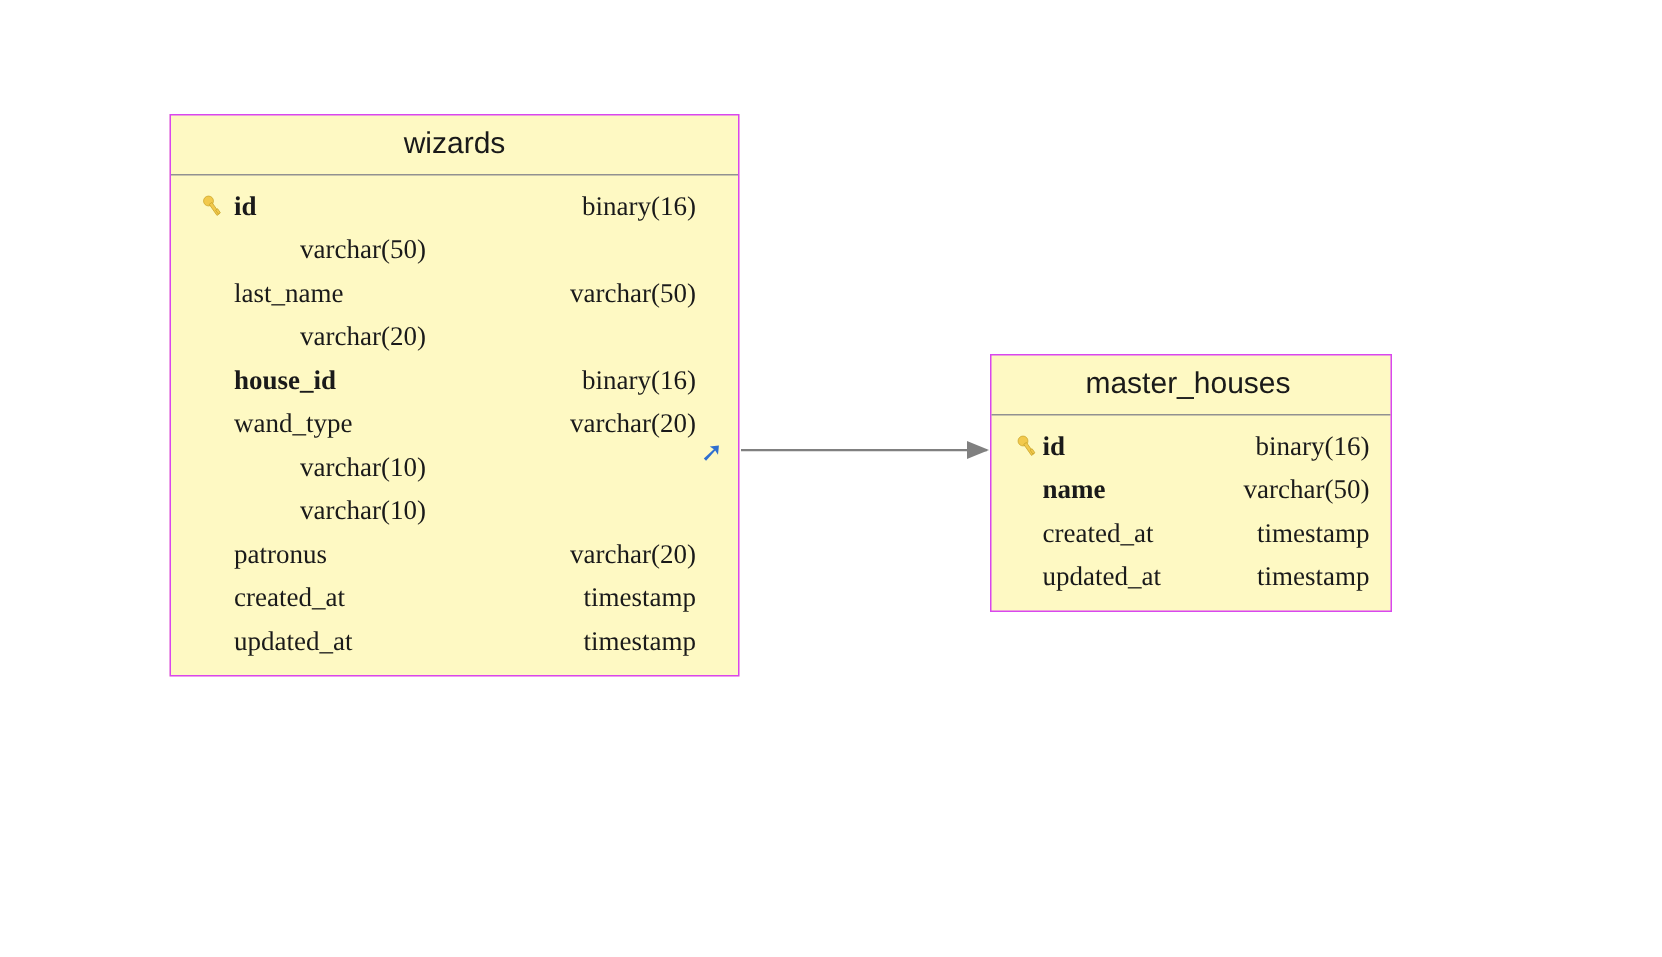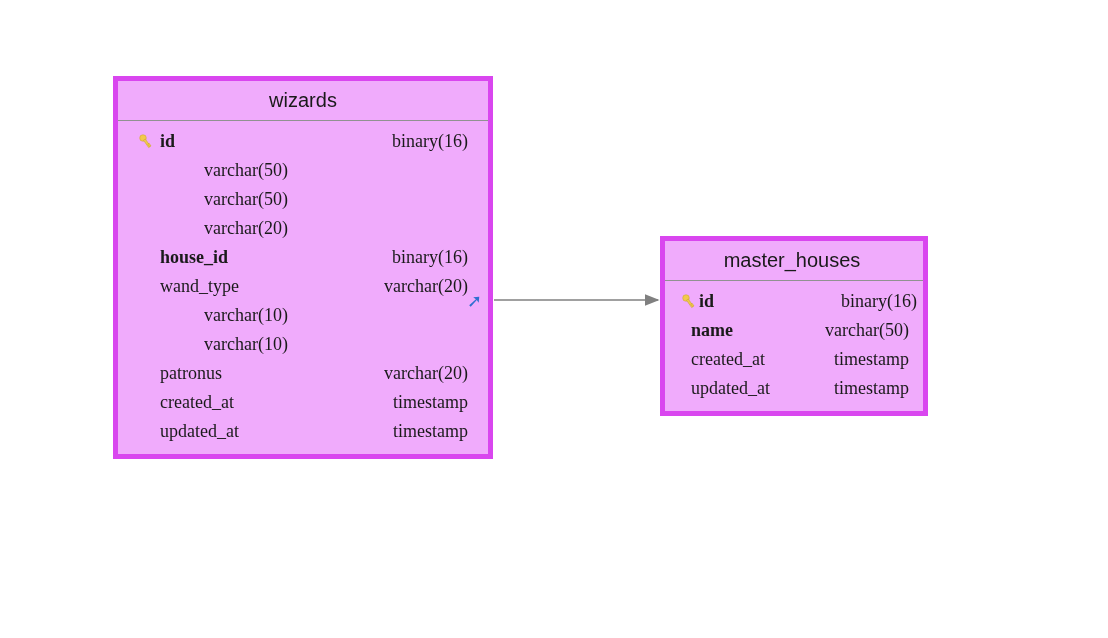--- a/index.html
+++ b/index.html
@@ -8,22 +8,22 @@
     width: 1108px;
     height: 638px;
     background: #ffffff;
     font-family: Helvetica, Arial, sans-serif;
     font-size: 18px;
     color: #1a1a1a;
     position: relative;
   }
   .table-box {
     position: absolute;
-    background: #f0abfc;
-    border: 5px solid #d946ef;
+    background: #fef9c3;
+    border: 1px solid #d946ef;
     box-sizing: border-box;
   }
   .table-title {
     text-align: center;
     border-bottom: 1px solid #919191;
     font-size: 20px;
   }
   .rows {
     padding: 6px 14px 8px 14px;
     font-family: Liberation Serif, serif;
@@ -106,20 +106,21 @@
       <span class="gap-col"></span>
       <span class="type-col">binary(16)</span>
     </div>
     <div class="row">
       <span class="key-col"></span>
       <span class="gap-col"></span>
       <span class="type-col">varchar(50)</span>
     </div>
     <div class="row">
       <span class="key-col"></span>
+      <span class="name-col">last_name</span>
       <span class="gap-col"></span>
       <span class="type-col">varchar(50)</span>
     </div>
     <div class="row">
       <span class="key-col"></span>
       <span class="gap-col"></span>
       <span class="type-col">varchar(20)</span>
     </div>
     <div class="row">
       <span class="key-col"></span>

